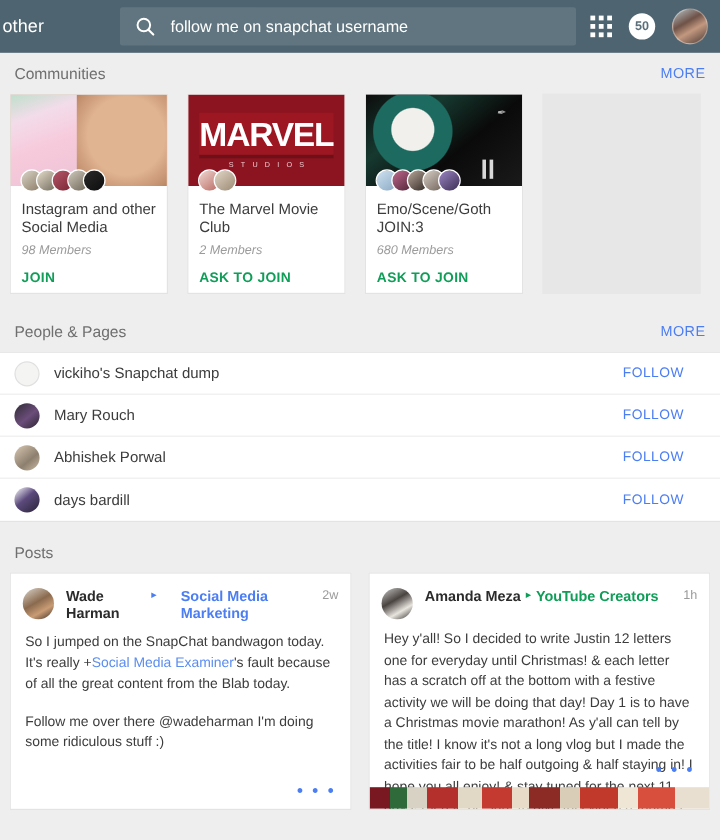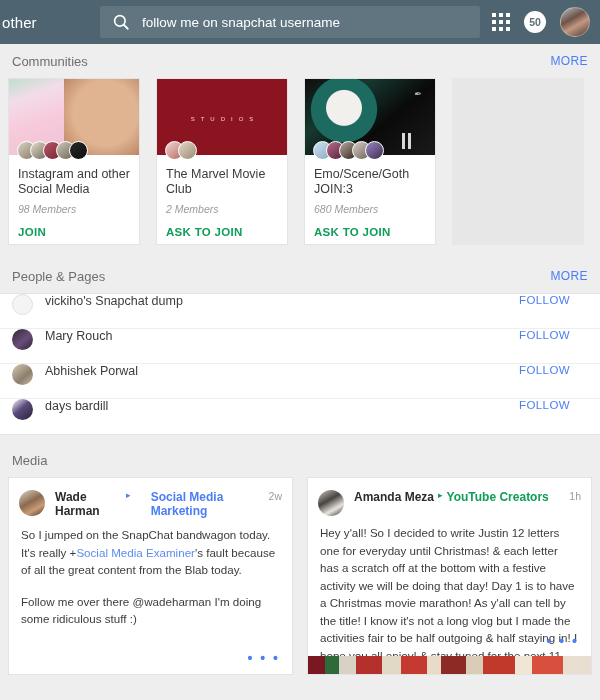--- a/index.html
+++ b/index.html
@@ -157,21 +157,21 @@
   .comm-members { font-size: 10.5px; color: #9b9b9b; margin-top: 6px; font-style: italic; }
   .comm-action {
     font-size: 11.5px; color: #0f9d58; font-weight: bold;
     letter-spacing: .3px; margin-top: 11px; cursor: pointer;
   }
   .comm-placeholder { width: 132px; background: #e7e7e7; }
 
   
   .people-list { background: #ffffff; border-top: 1px solid #e3e3e3; border-bottom:1px solid #e3e3e3; }
   .person-row {
-    display: flex; 
+    display: flex; align-items: center;
     height: 35px; padding: 0 12px;
     border-bottom: 1px solid #eeeeee;
   }
   .person-row:last-child { border-bottom: none; }
   .person-av {
     width: 21px; height: 21px; border-radius: 50%;
     flex: 0 0 21px; margin-right: 12px;
   }
   .av1 { background: #f4f4f2; border: 1px solid #e0e0e0; }
   .av2 { background: linear-gradient(140deg,#2e2a33 0%,#6b4d7a 55%,#2b2430 100%); }
@@ -284,20 +284,23 @@
     </div>
     <div class="comm-body">
       <div class="comm-name">Instagram and other Social Media</div>
       <div class="comm-members">98 Members</div>
       <div class="comm-action">JOIN</div>
     </div>
   </div>
 
   <div class="comm-card">
     <div class="comm-img img-marvel">
+      <div class="marvel-box">
+        <span class="marvel-word">MARVEL</span>
+      </div>
       <div class="marvel-sub">STUDIOS</div>
     </div>
     <div class="comm-avatars">
       <i style="background:linear-gradient(140deg,#f0d7d2,#b86a62)"></i>
       <i style="background:linear-gradient(140deg,#e2d6c6,#9b8a74)"></i>
     </div>
     <div class="comm-body">
       <div class="comm-name">The Marvel Movie Club</div>
       <div class="comm-members">2 Members</div>
       <div class="comm-action">ASK TO JOIN</div>
@@ -351,21 +354,21 @@
     <span class="follow-link">FOLLOW</span>
   </div>
   <div class="person-row">
     <span class="person-av av4"></span>
     <span class="person-name">days bardill</span>
     <span class="follow-link">FOLLOW</span>
   </div>
 </div>
 
 <div class="section-head" style="margin-top:8px;">
-  <span class="section-title">Media</span>
+  <span class="section-title">Posts</span>
 </div>
 
 <div class="posts-row">
 
   <div class="post-card" style="height:198px;">
     <div class="post-head">
       <span class="post-av av-wade"></span>
       <span class="post-author">Wade Harman</span>
       <span class="post-sep">▸</span>
       <span class="post-community blue">Social Media Marketing</span>

